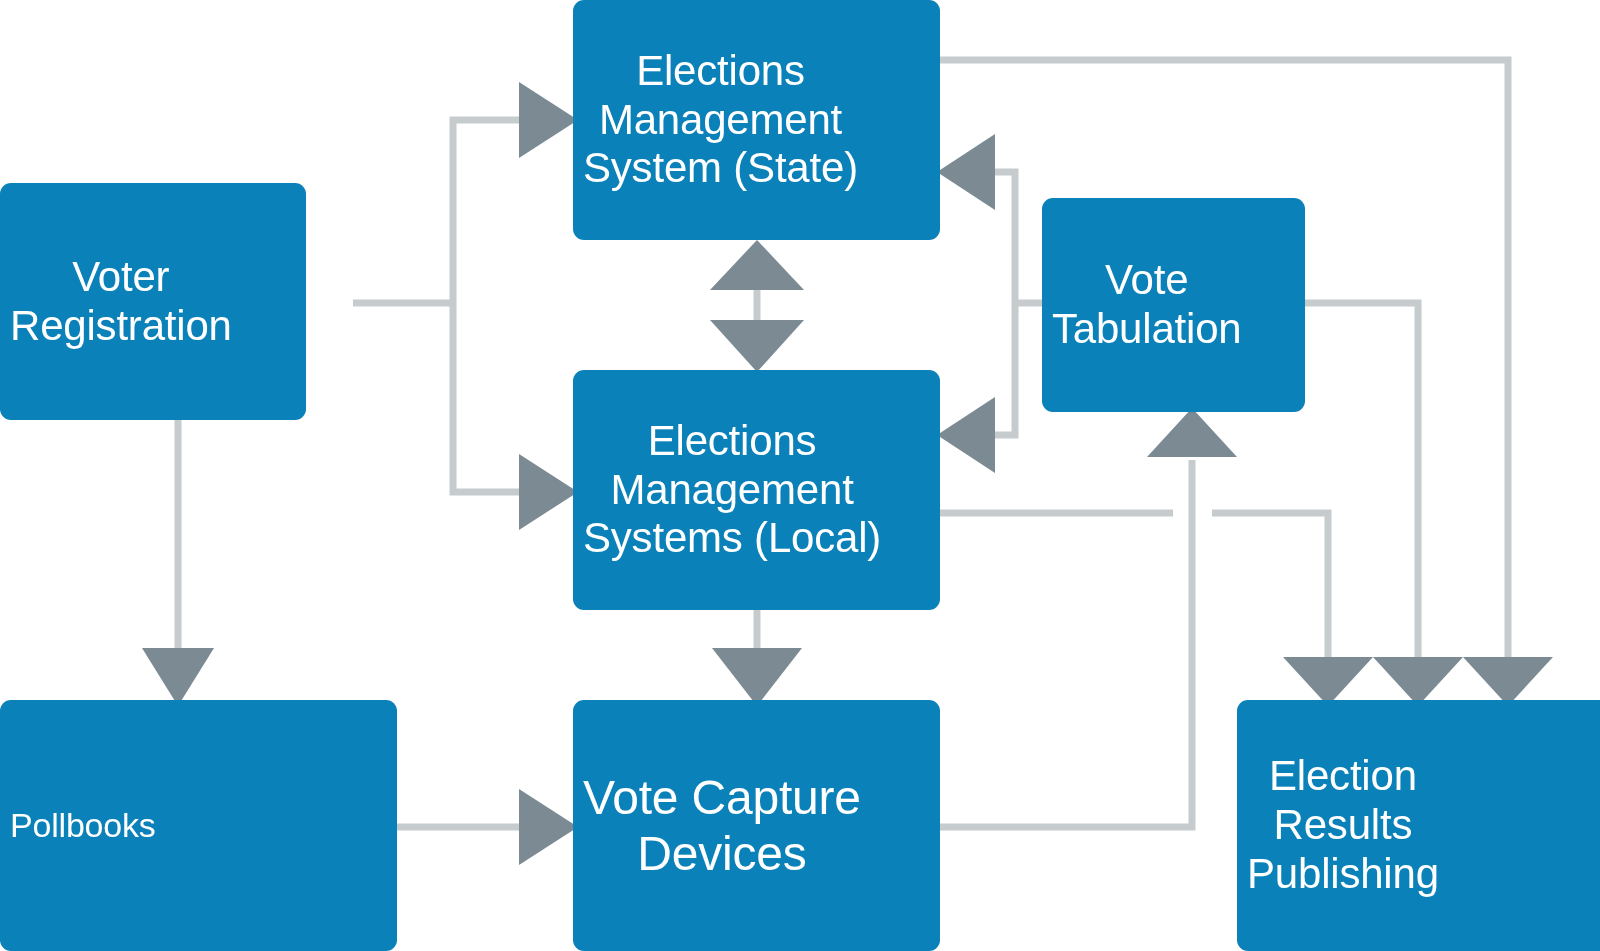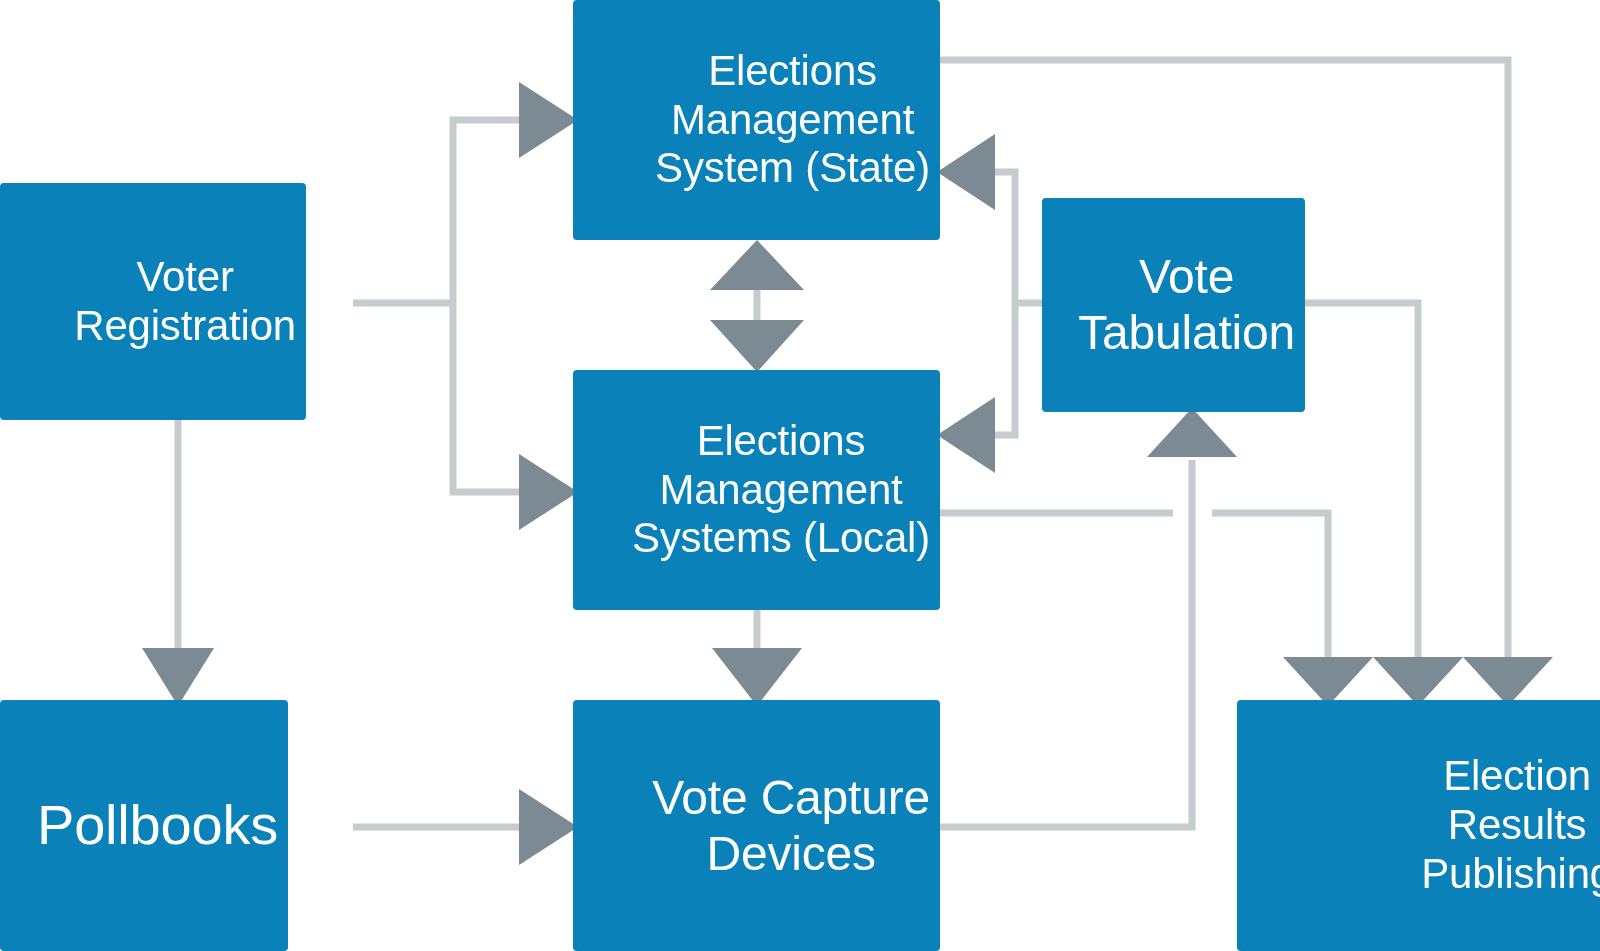--- a/index.html
+++ b/index.html
@@ -8,24 +8,24 @@
     width:1600px;
     height:951px;
     background:#ffffff;
     overflow:hidden;
     font-family:"Liberation Sans", sans-serif;
   }
   svg.layer{position:absolute;left:0;top:0;width:1600px;height:951px;}
   .node{
     position:absolute;
     box-sizing:border-box;
-    border-radius:4px;
+    border-radius:11px;
     display:flex;
     align-items:center;
-    justify-content:flex-end;
+    justify-content:flex-start;
     text-align:center;
     color:#ffffff;
     font-weight:400;
     letter-spacing:-0.2px;
     line-height:1.16;
     padding:14px 10px;
     user-select:none;
   }
   .node .lbl{display:block;white-space:pre-line;}
 </style>
@@ -94,32 +94,32 @@
     <span class="lbl">Voter
 Registration</span>
   </div>
 
   <div class="node" style="left:573px;top:0px;width:367px;height:240px;background:#0a81b8;font-size:42px;">
     <span class="lbl">Elections
 Management
 System (State)</span>
   </div>
 
-  <div class="node" style="left:1042px;top:198px;width:263px;height:214px;background:#0a81b8;font-size:48px;">
+  <div class="node" style="left:1042px;top:198px;width:263px;height:214px;background:#0a81b8;font-size:42px;">
     <span class="lbl">Vote
 Tabulation</span>
   </div>
 
   <div class="node" style="left:573px;top:370px;width:367px;height:240px;background:#0a81b8;font-size:42px;">
     <span class="lbl">Elections
 Management
 Systems (Local)</span>
   </div>
 
-  <div class="node" style="left:0px;top:700px;width:288px;height:251px;background:#0a81b8;font-size:56px;">
+  <div class="node" style="left:0px;top:700px;width:397px;height:251px;background:#0a81b8;font-size:34px;">
     <span class="lbl">Pollbooks</span>
   </div>
 
   <div class="node" style="left:573px;top:700px;width:367px;height:251px;background:#0a81b8;font-size:48px;">
     <span class="lbl">Vote Capture
 Devices</span>
   </div>
 
   <div class="node" style="left:1237px;top:700px;width:386px;height:251px;background:#0a81b8;font-size:42px;">
     <span class="lbl">Election

